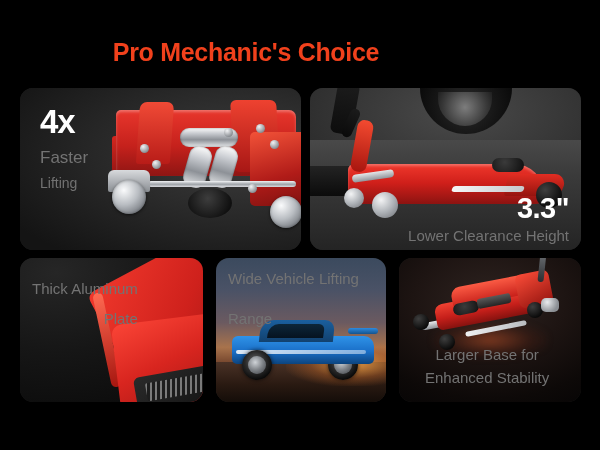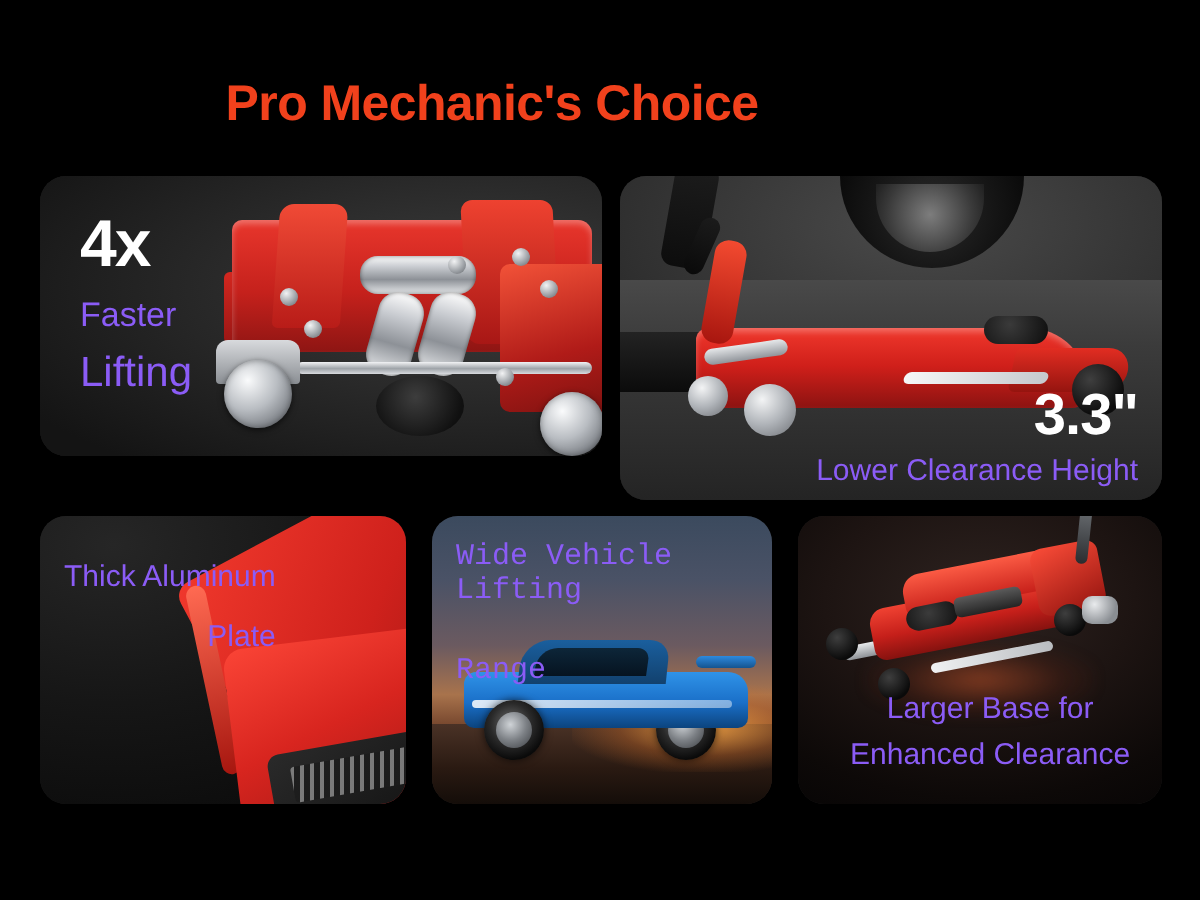--- a/index.html
+++ b/index.html
@@ -30,33 +30,33 @@
   .card {
     position:absolute;
     border-radius:13px;
     overflow:hidden;
     background:#1a1a1a;
   }
   .card .scene { position:absolute; inset:0; }
   .card .copy  { position:absolute; z-index:5; }
 
   .h-big   { font-weight:bold; color:#fff; line-height:1.0; }
-  .h-sub   { color:#8b5cf6; font-weight:normal; }
-
-  
-  #card-fast { left:20px; top:88px; width:281px; height:140px; }
+  .h-sub   { color:#737373; font-weight:normal; }
+
+  
+  #card-fast { left:20px; top:88px; width:281px; height:162px; }
   #card-fast .scene {
     background:
       radial-gradient(120% 100% at 78% 40%, #3d3d3d 0%, #262626 45%, #141414 80%),
       #151515;
   }
   #card-fast .copy { left:20px; top:17px; }
   #card-fast .n { font-size:33px; letter-spacing:-1px; }
   #card-fast .l1 { font-size:17px; margin-top:10px; }
-  #card-fast .l2 { font-size:21px; margin-top:7px; }
+  #card-fast .l2 { font-size:14px; margin-top:7px; }
 
   
   .j1-body {
     position:absolute; left:96px; top:22px; width:180px; height:66px;
     background:linear-gradient(180deg,#e8362c 0%,#c5211c 55%,#8e1513 100%);
     border-radius:5px 7px 4px 4px;
     box-shadow:inset 0 2px 3px rgba(255,255,255,.3);
   }
   .j1-armL {
     position:absolute; left:118px; top:14px; width:34px; height:62px;
@@ -241,21 +241,21 @@
       #7a4a30 72%, #3a2418 82%, #1d1410 100%);
   }
   #card-range .ground {
     position:absolute; left:0; right:0; top:72%; bottom:0;
     background:linear-gradient(180deg,#4a3226 0%,#2a1a12 55%,#140d09 100%);
   }
   #card-range .sunglow {
     position:absolute; right:-10px; top:58%; width:110px; height:44px;
     background:radial-gradient(ellipse at 60% 50%, rgba(255,170,70,.85) 0%, rgba(210,110,40,.35) 45%, rgba(0,0,0,0) 75%);
   }
-  #card-range .copy { left:12px; top:12px;font-family:Liberation Mono, monospace; }
+  #card-range .copy { left:12px; top:12px; }
   #card-range .l1, #card-range .l2 { font-size:15px; }
   #card-range .l2 { margin-top:23px; }
 
   .car-body {
     position:absolute; left:16px; top:78px; width:142px; height:28px;
     background:linear-gradient(180deg,#2b8ae0 0%,#1668c0 55%,#0d4border 100%);
     background:linear-gradient(180deg,#2f93e8 0%,#1a6fc8 55%,#0c447e 100%);
     border-radius:6px 10px 5px 5px;
   }
   .car-cabin {
@@ -460,17 +460,17 @@
       <div class="b-rear"></div>
       <div class="b-handle"></div>
       <div class="b-pad"></div>
       <div class="b-plate"></div>
       <div class="b-stripe"></div>
       <div class="b-wheel c"></div>
       <div class="b-chrome"></div>
     </div>
     <div class="copy">
       <div class="h-sub l1">Larger Base for</div>
-      <div class="h-sub l2">Enhanced Clearance</div>
+      <div class="h-sub l2">Enhanced Stability</div>
     </div>
   </div>
 
 </div>
 
 </body></html>

